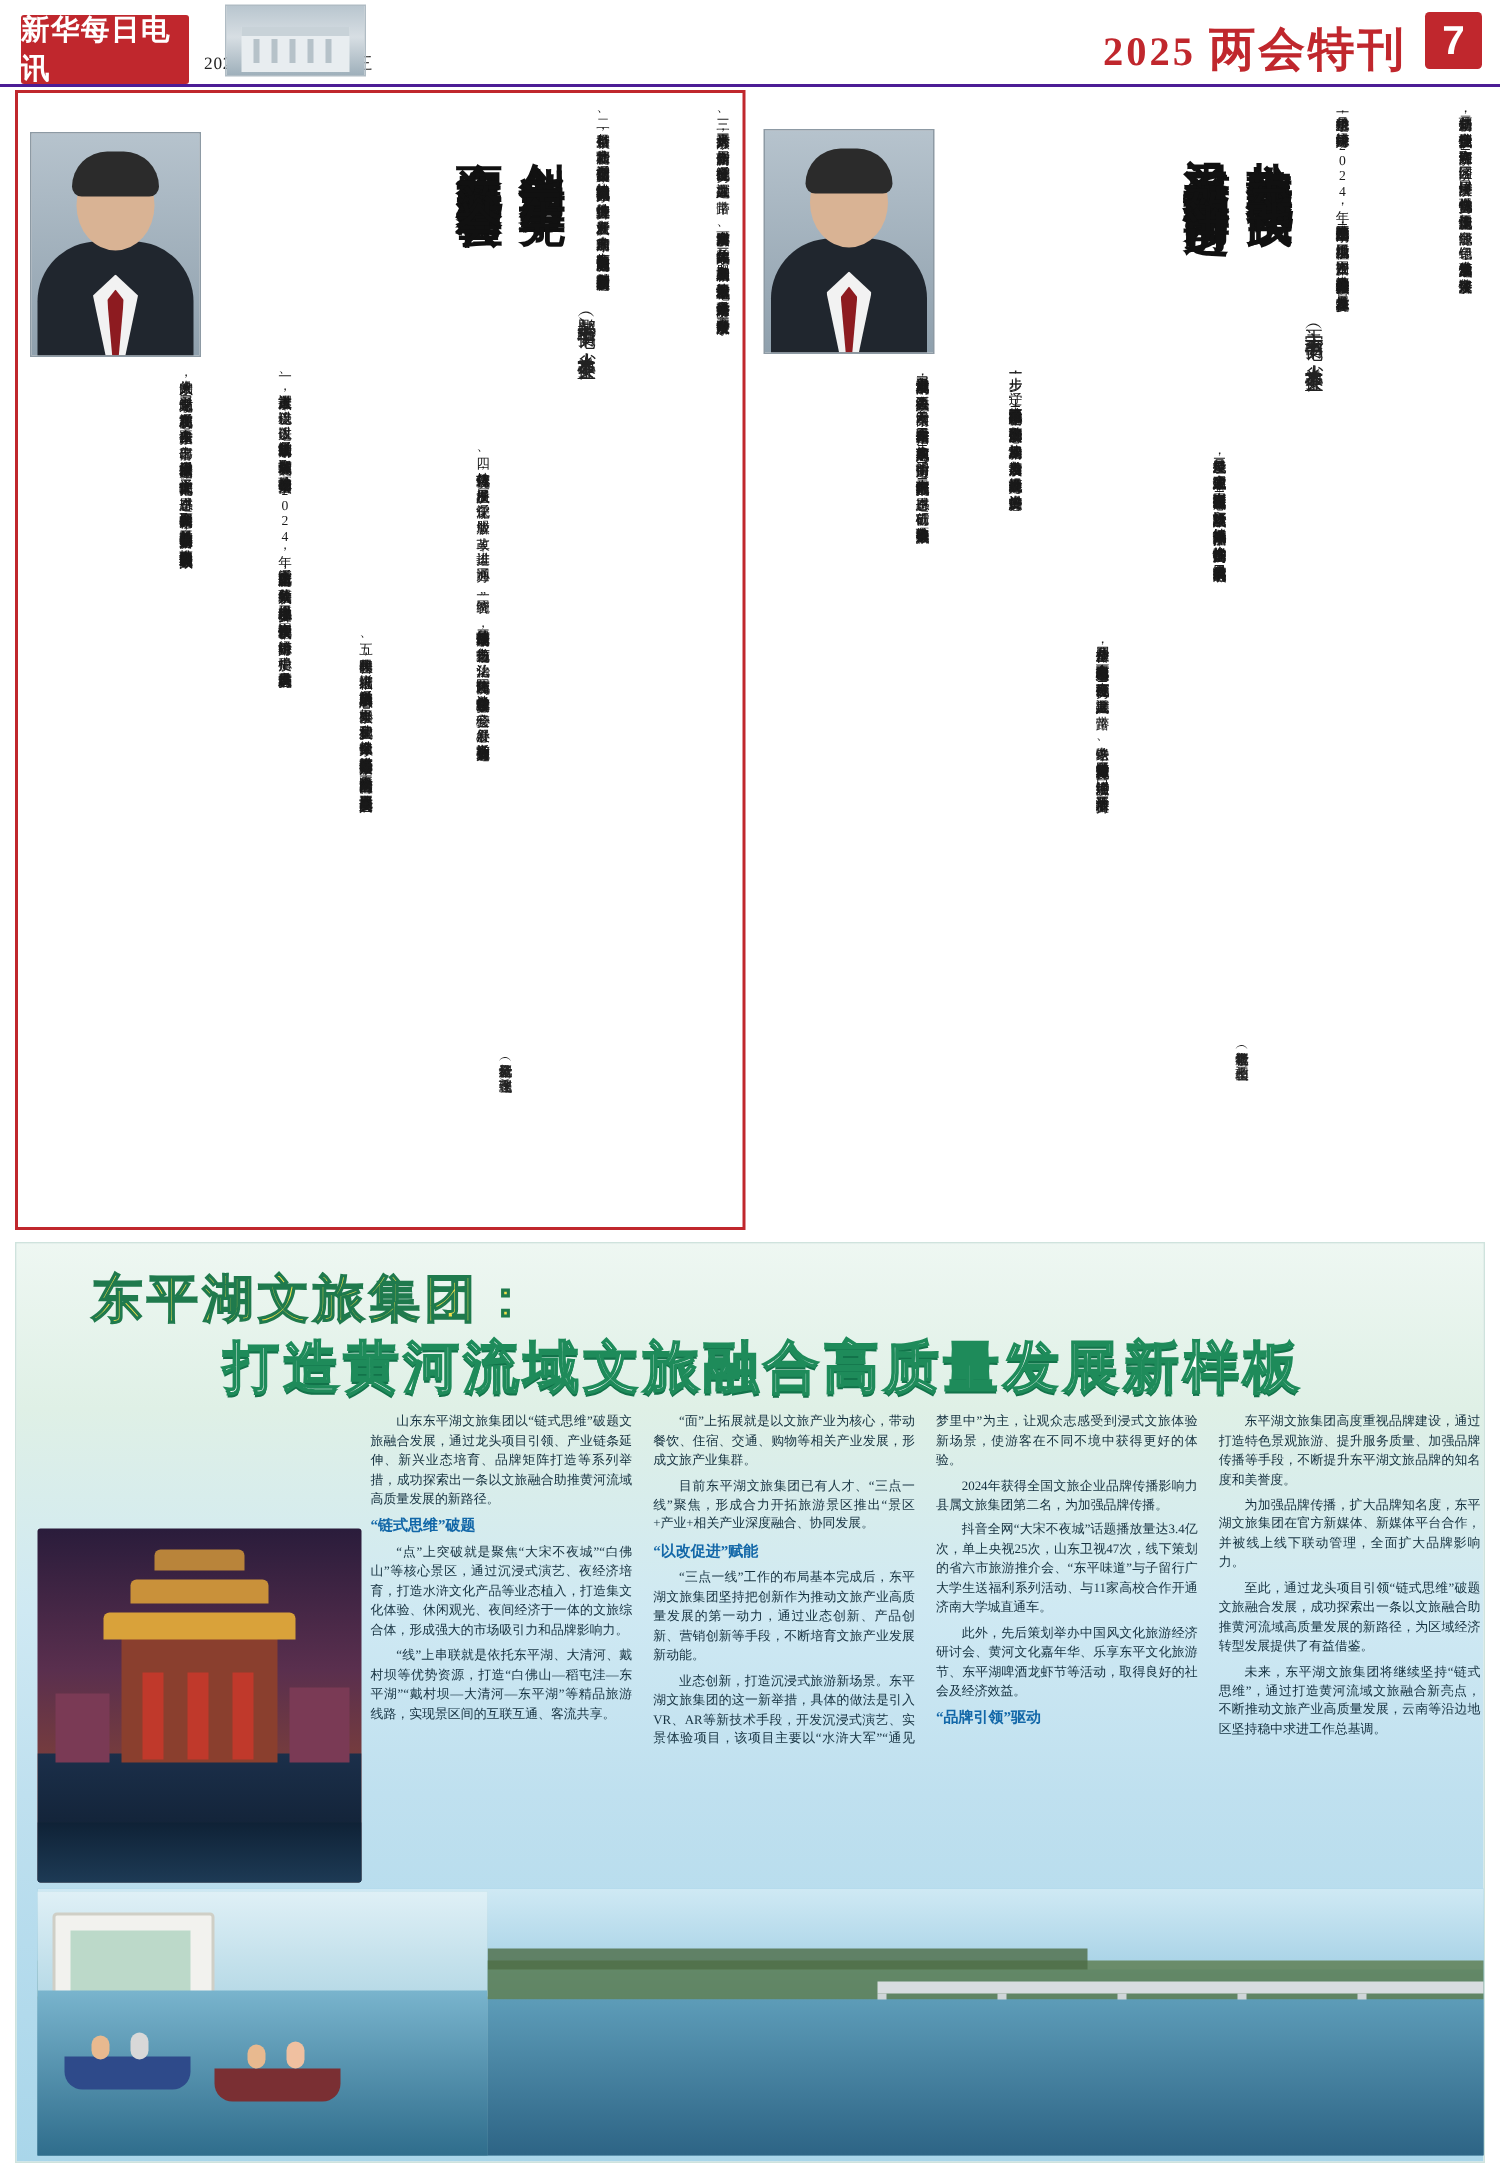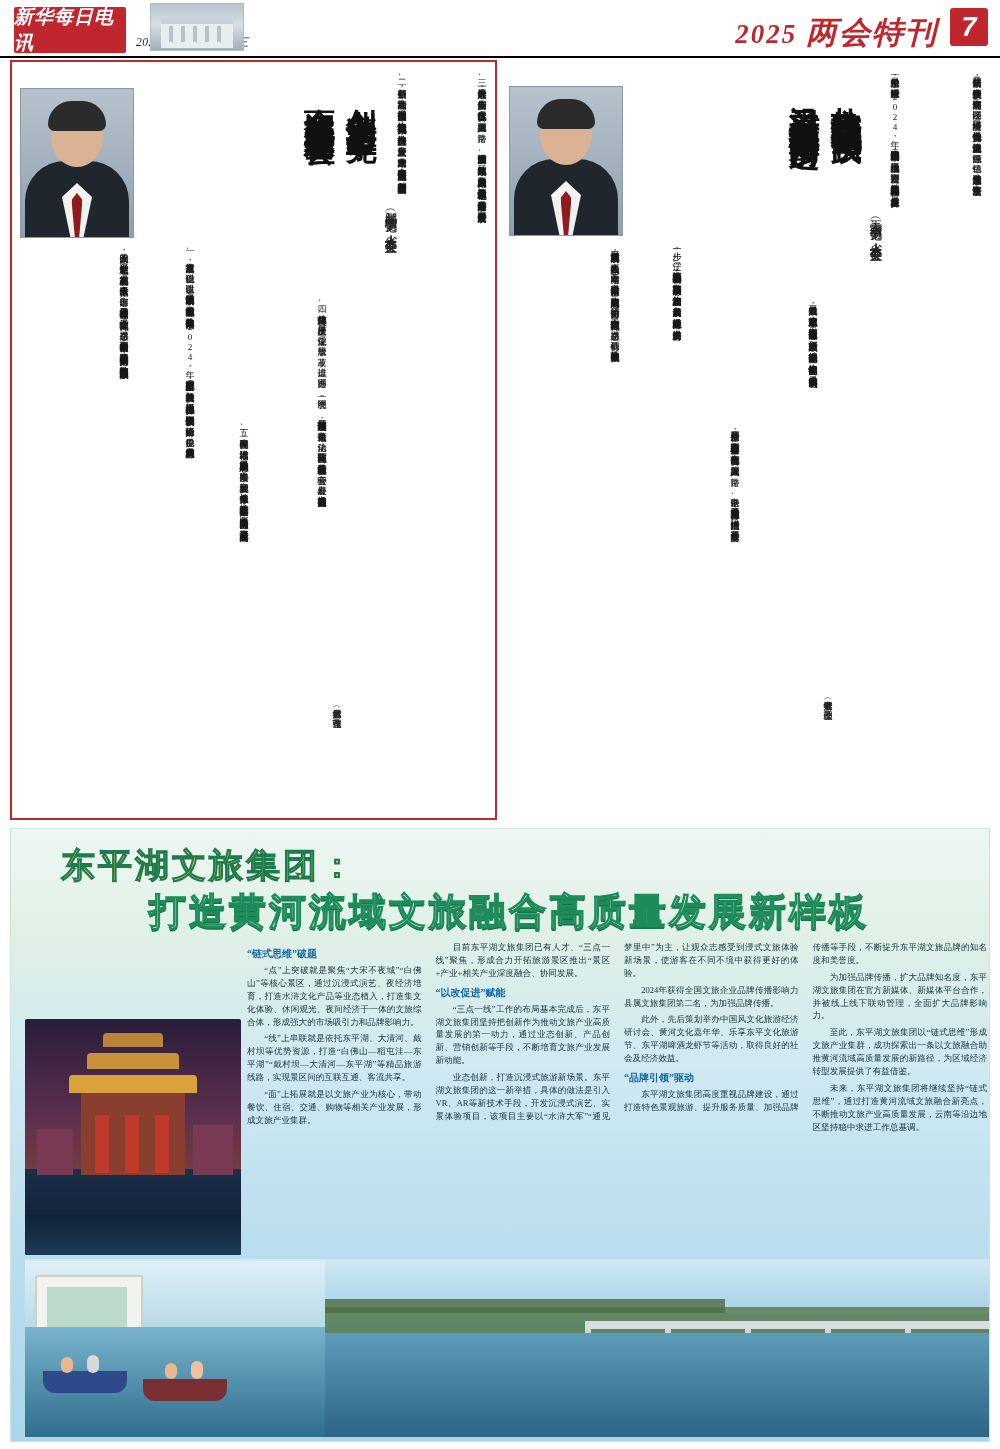--- a/index.html
+++ b/index.html
@@ -7,22 +7,22 @@
     width:1000px;height:1449px;
     background:#ffffff;
     font-family:"Liberation Serif", serif;
     color:#111;
     overflow:hidden;
     position:relative;
   }
   
   .masthead{
     position:absolute;left:0;top:0;width:1000px;height:56px;
-    border-bottom:2px solid #000000;
-    display:flex;align-items:center;font-style:italic;
+    border-bottom:2px solid #4c1d95;
+    display:flex;align-items:flex-end;
   }
   .logo-box{
     width:112px;height:46px;margin:4px 0 0 14px;
     background:#c0272d;color:#fff;
     display:flex;align-items:center;justify-content:center;
     font-family:"Liberation Serif", serif;
     font-weight:bold;font-size:19px;letter-spacing:1px;
     border-radius:2px;
   }
   .date-line{
@@ -229,34 +229,36 @@
     </div>
   </div>
 </div>
 
 <div class="feature">
 
   <div class="feat-title1">东平湖文旅集团：</div>
   <div class="feat-title2">打造黄河流域文旅融合高质量发展新样板</div>
 
   <div class="feat-cols">
+    <p>山东东平湖文旅集团以“链式思维”破题文旅融合发展，通过龙头项目引领、产业链条延伸、新兴业态培育、品牌矩阵打造等系列举措，成功探索出一条以文旅融合助推黄河流域高质量发展的新路径。</p>
     <h4>“链式思维”破题</h4>
     <p>“点”上突破就是聚焦“大宋不夜城”“白佛山”等核心景区，通过沉浸式演艺、夜经济培育，打造水浒文化产品等业态植入，打造集文化体验、休闲观光、夜间经济于一体的文旅综合体，形成强大的市场吸引力和品牌影响力。</p>
     <p>“线”上串联就是依托东平湖、大清河、戴村坝等优势资源，打造“白佛山—稻屯洼—东平湖”“戴村坝—大清河—东平湖”等精品旅游线路，实现景区间的互联互通、客流共享。</p>
     <p>“面”上拓展就是以文旅产业为核心，带动餐饮、住宿、交通、购物等相关产业发展，形成文旅产业集群。</p>
     <p>目前东平湖文旅集团已有人才、“三点一线”聚焦，形成合力开拓旅游景区推出“景区+产业+相关产业深度融合、协同发展。</p>
     <h4>“以改促进”赋能</h4>
     <p>“三点一线”工作的布局基本完成后，东平湖文旅集团坚持把创新作为推动文旅产业高质量发展的第一动力，通过业态创新、产品创新、营销创新等手段，不断培育文旅产业发展新动能。</p>
     <p>业态创新，打造沉浸式旅游新场景。东平湖文旅集团的这一新举措，具体的做法是引入VR、AR等新技术手段，开发沉浸式演艺、实景体验项目，该项目主要以“水浒大军”“通见梦里中”为主，让观众志感受到浸式文旅体验新场景，使游客在不同不境中获得更好的体验。</p>
     <p>2024年获得全国文旅企业品牌传播影响力县属文旅集团第二名，为加强品牌传播。</p>
+    <p>抖音全网“大宋不夜城”话题播放量达3.4亿次，单上央视25次，山东卫视47次，线下策划的省六市旅游推介会、“东平味道”与子留行广大学生送福利系列活动、与11家高校合作开通济南大学城直通车。</p>
     <p>此外，先后策划举办中国风文化旅游经济研讨会、黄河文化嘉年华、乐享东平文化旅游节、东平湖啤酒龙虾节等活动，取得良好的社会及经济效益。</p>
     <h4>“品牌引领”驱动</h4>
     <p>东平湖文旅集团高度重视品牌建设，通过打造特色景观旅游、提升服务质量、加强品牌传播等手段，不断提升东平湖文旅品牌的知名度和美誉度。</p>
     <p>为加强品牌传播，扩大品牌知名度，东平湖文旅集团在官方新媒体、新媒体平台合作，并被线上线下联动管理，全面扩大品牌影响力。</p>
-    <p>至此，东平湖文旅集团以“链式思维”形成文旅产业集群，成功探索出一条以文旅融合助推黄河流域高质量发展的新路径，为区域经济转型发展提供了有益借鉴。</p>
+    <p>至此，通过龙头项目引领“链式思维”破题文旅融合发展，成功探索出一条以文旅融合助推黄河流域高质量发展的新路径，为区域经济转型发展提供了有益借鉴。</p>
     <p>未来，东平湖文旅集团将继续坚持“链式思维”，通过打造黄河流域文旅融合新亮点，不断推动文旅产业高质量发展，云南等沿边地区坚持稳中求进工作总基调。</p>
   </div>
 
   <div class="photo-temple">
     <div class="shape" style="left:0;top:150px;width:216px;height:86px;background:linear-gradient(#1b2f4a,#0d1b2c);"></div>
     <div class="shape" style="left:56px;top:70px;width:104px;height:86px;background:#8a3f2e;"></div>
     <div class="shape" style="left:44px;top:56px;width:128px;height:18px;background:#d9a23a;border-radius:4px 4px 0 0;"></div>
     <div class="shape" style="left:62px;top:34px;width:92px;height:16px;background:#c9913a;border-radius:4px 4px 0 0;"></div>
     <div class="shape" style="left:78px;top:14px;width:60px;height:14px;background:#b9843a;border-radius:4px 4px 0 0;"></div>
     <div class="shape" style="left:70px;top:96px;width:14px;height:58px;background:#c0392b;"></div>

